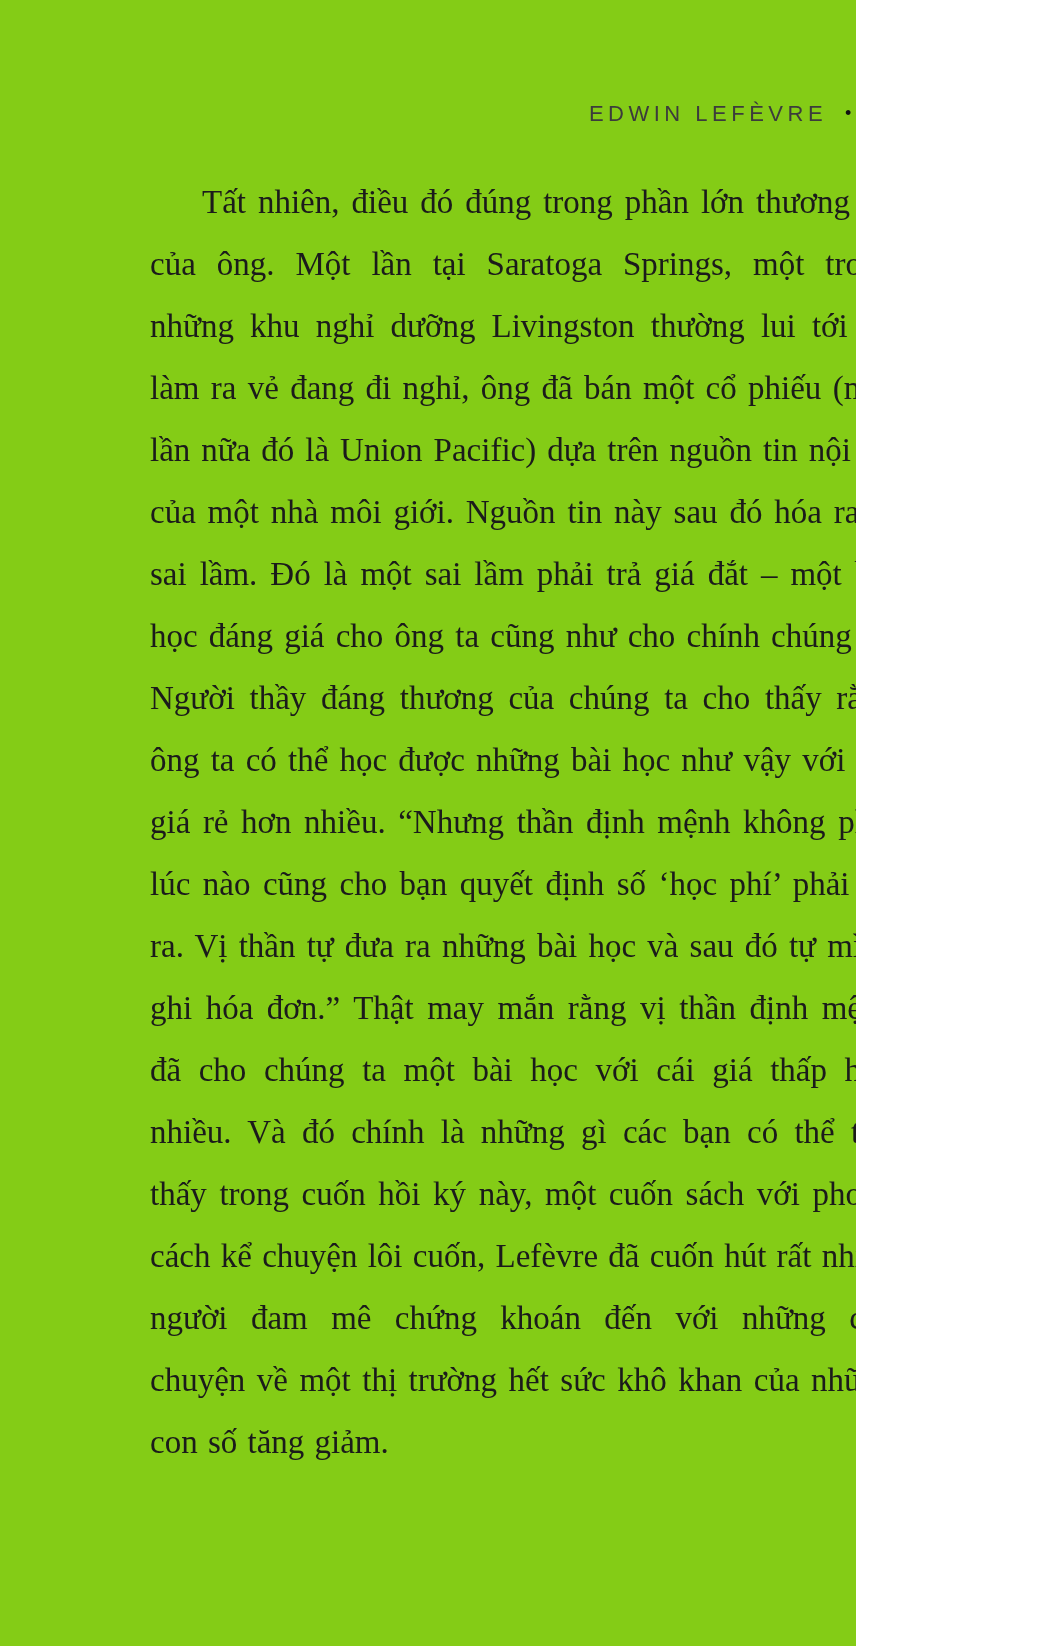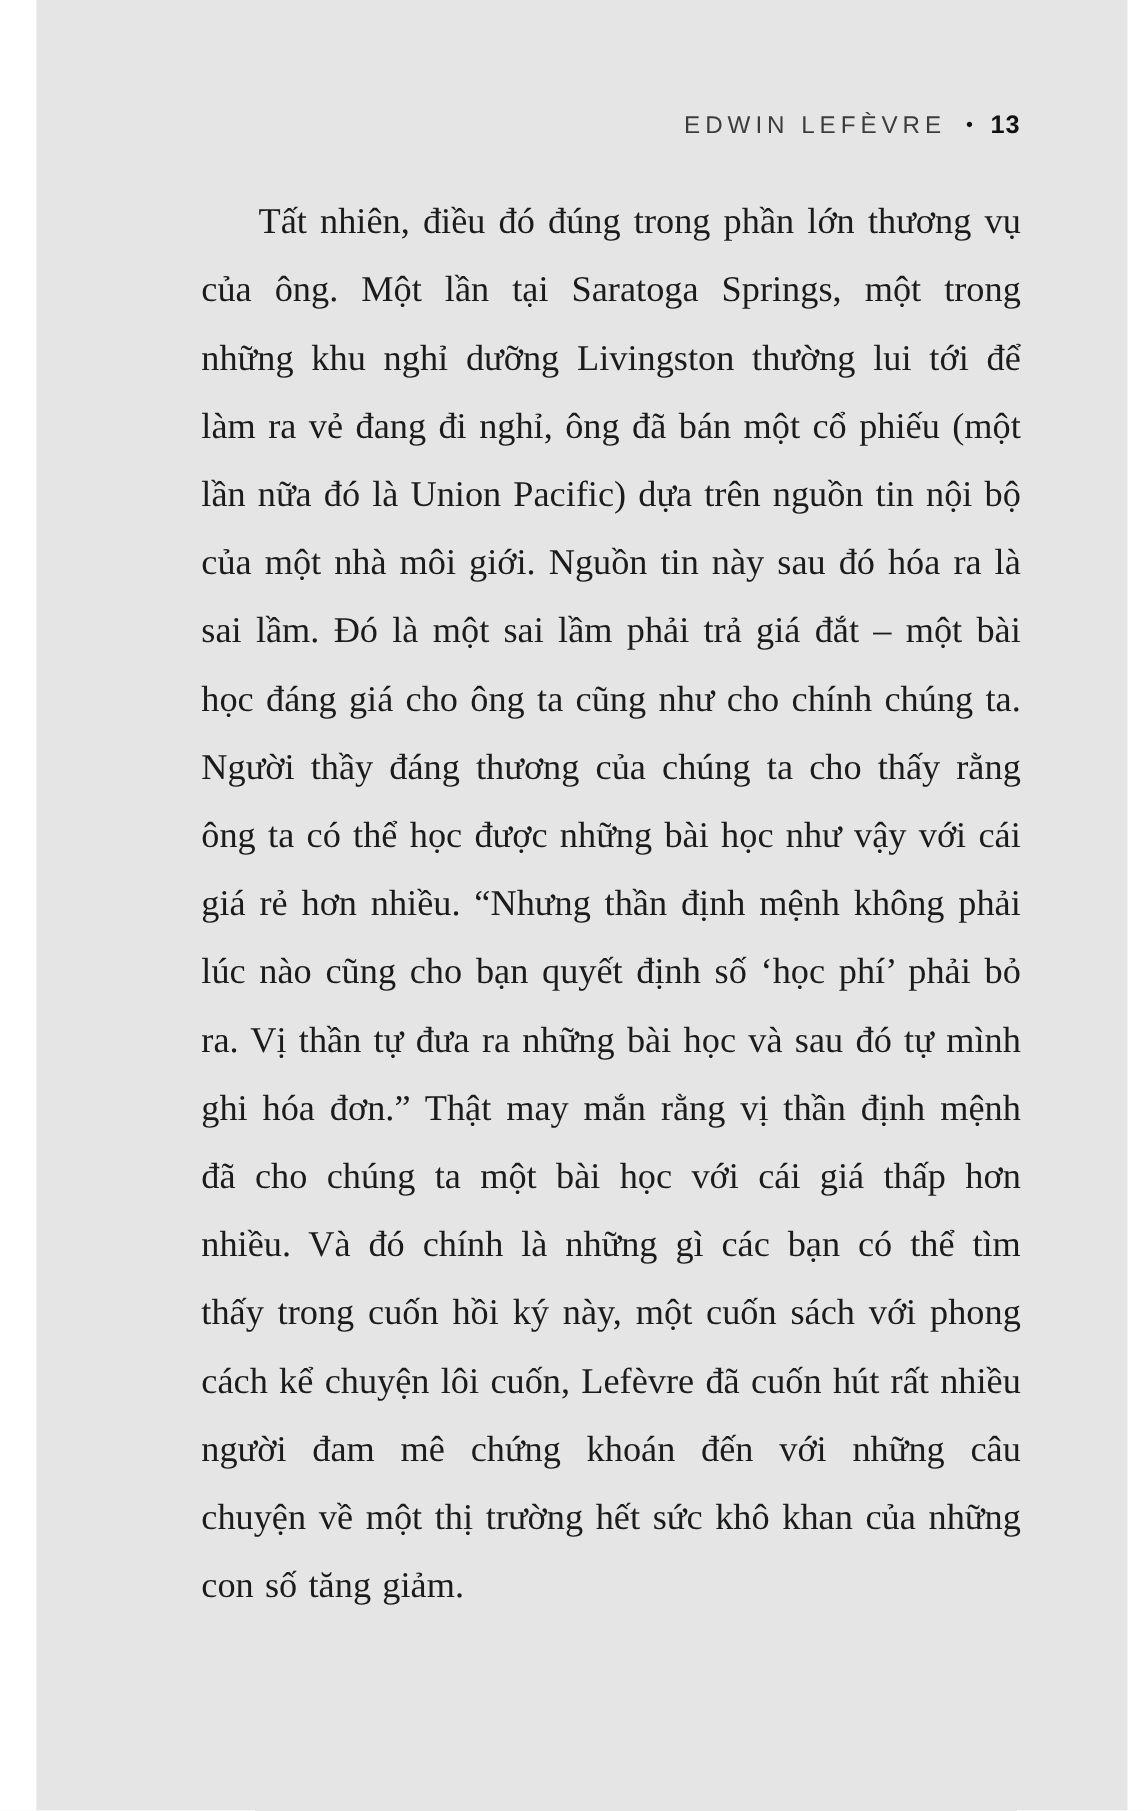--- a/index.html
+++ b/index.html
@@ -2,27 +2,26 @@
 <html><head>
 <meta charset="utf-8">
 <style>
   html, body {
     margin: 0;
     padding: 0;
     background: #ffffff;
   }
   .page {
     position: relative;
-    width: 992px;
+    width: 856px;
     height: 1646px;
-    background: #e5e5e5;
+    background: #84cc16;
     overflow: hidden;
     font-family: "Liberation Serif", serif;
     color: #1b1b1b;
-    margin-left: 33px;
   }
   .content-column {
     position: absolute;
     left: 150px;
     top: 0;
     width: 745px;
   }
   .running-header {
     margin-top: 100px;
     display: flex;

